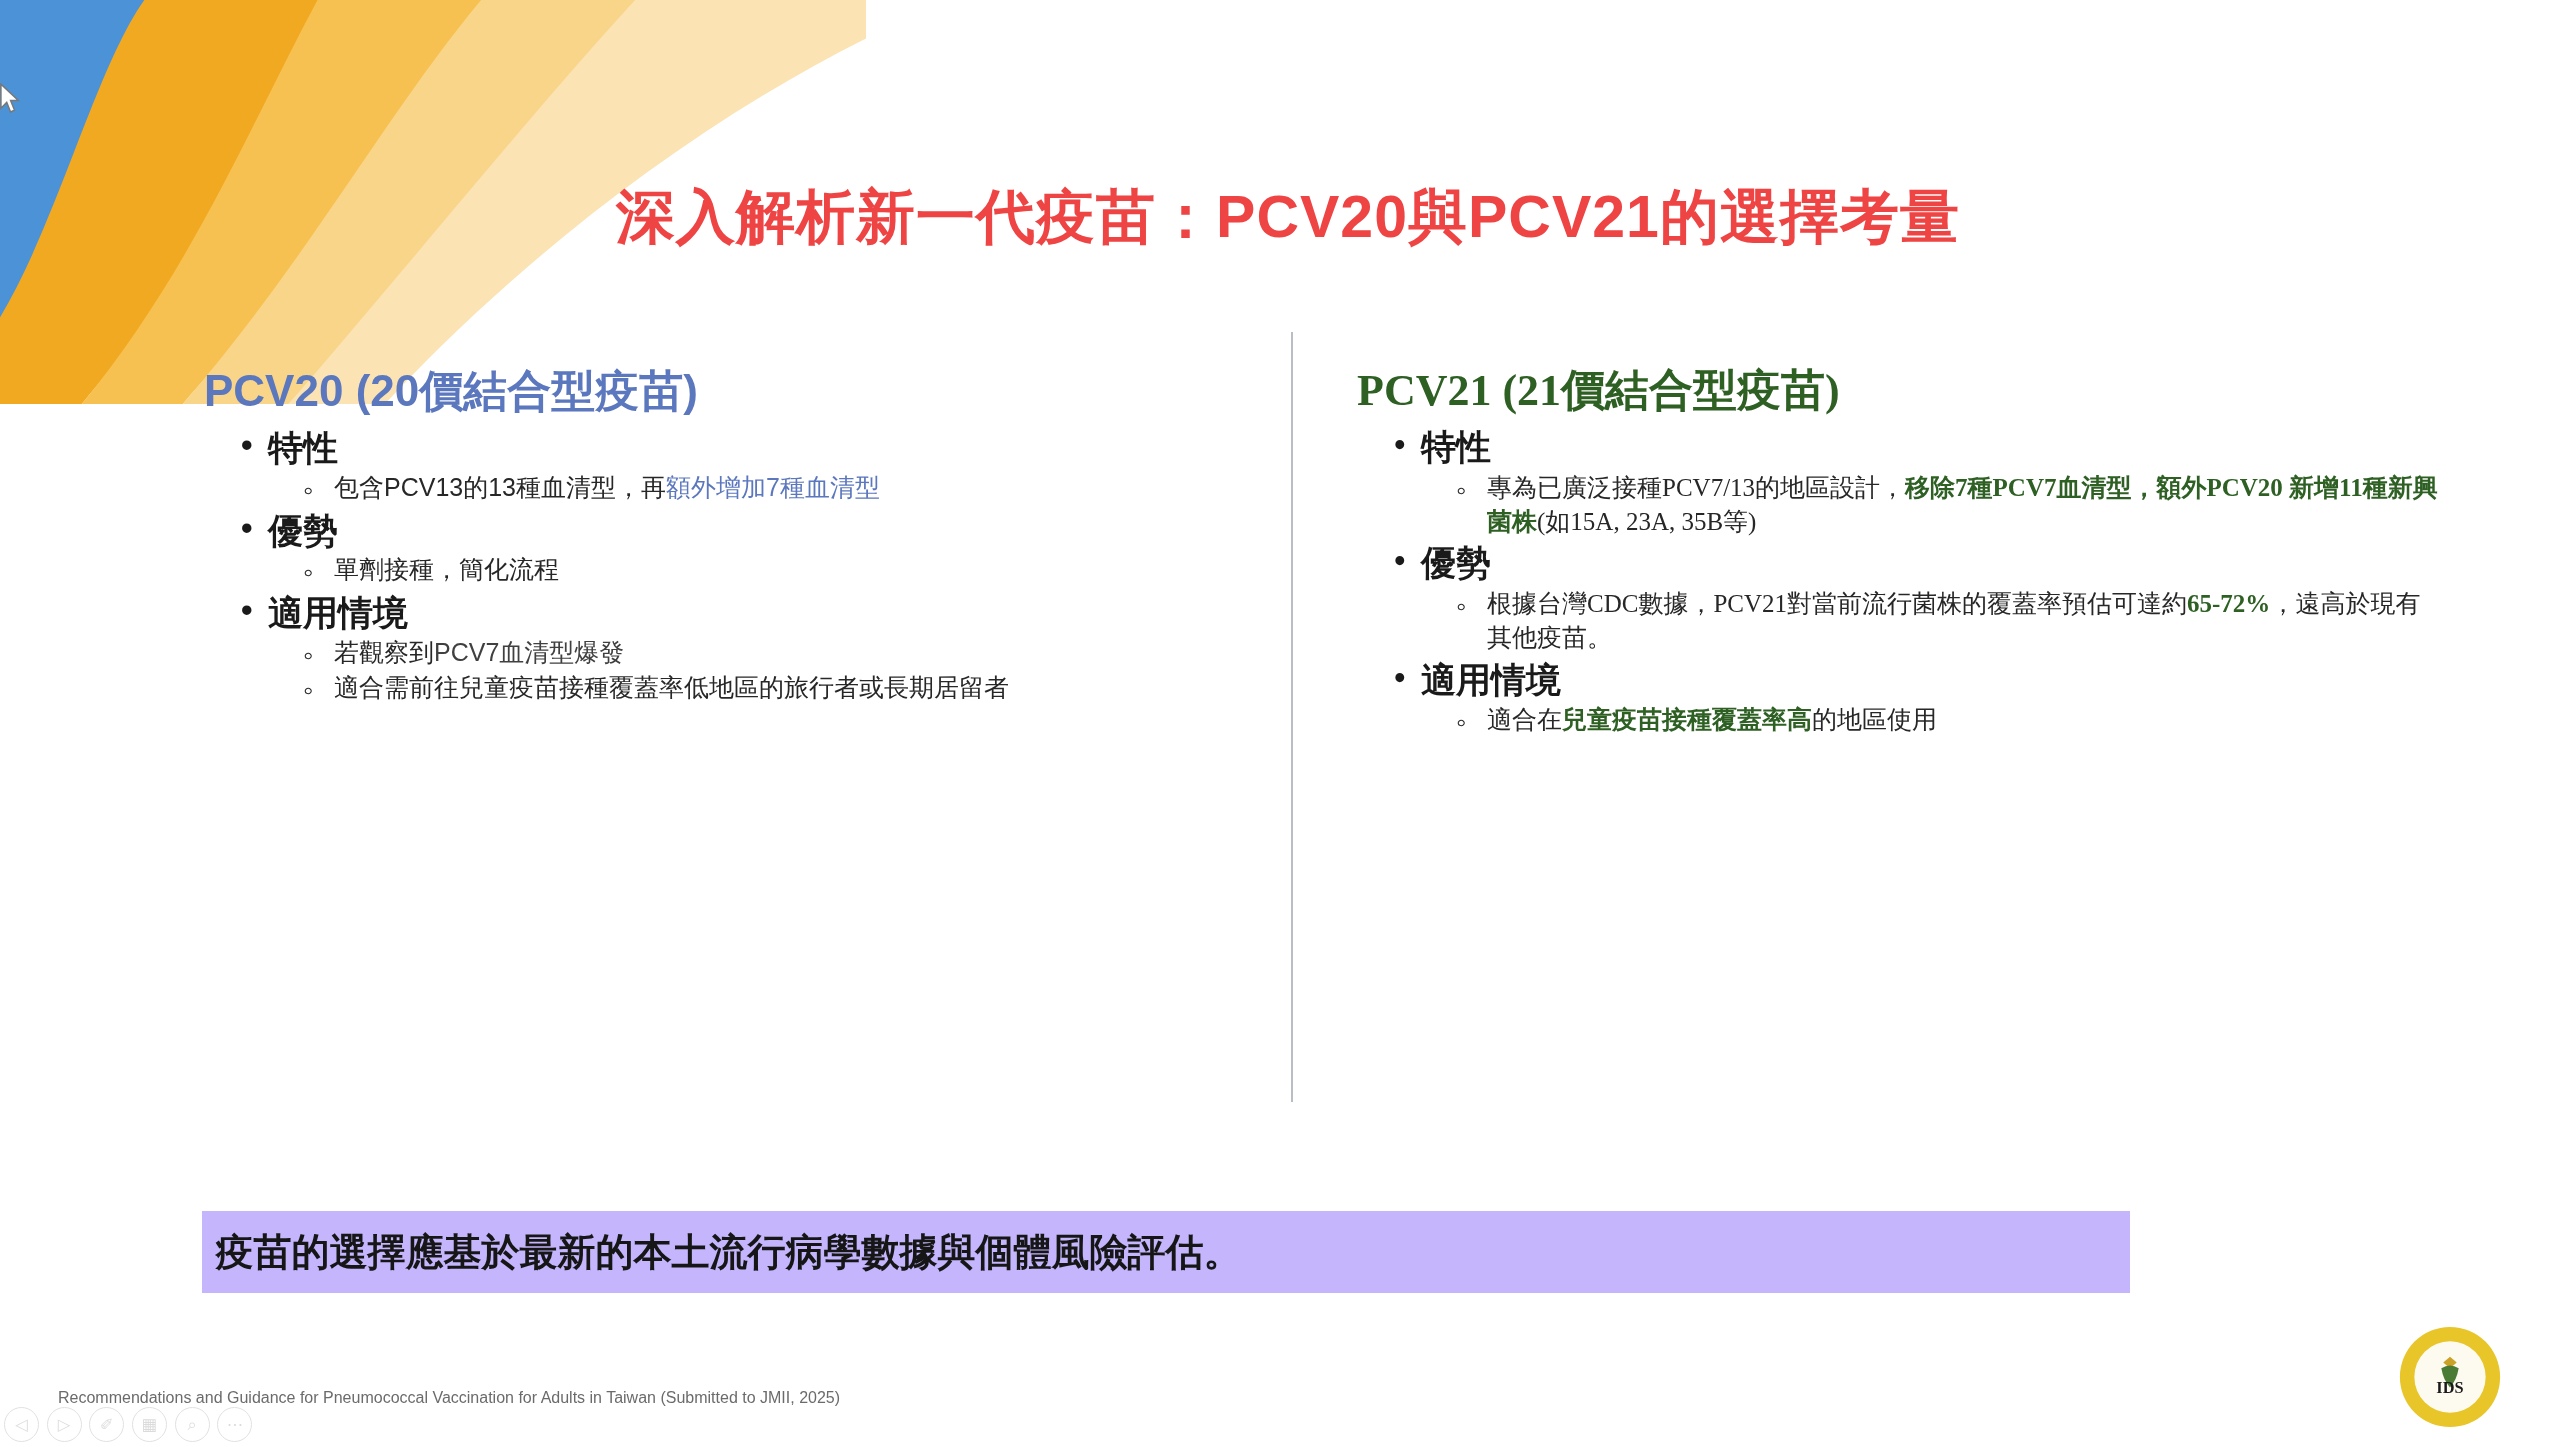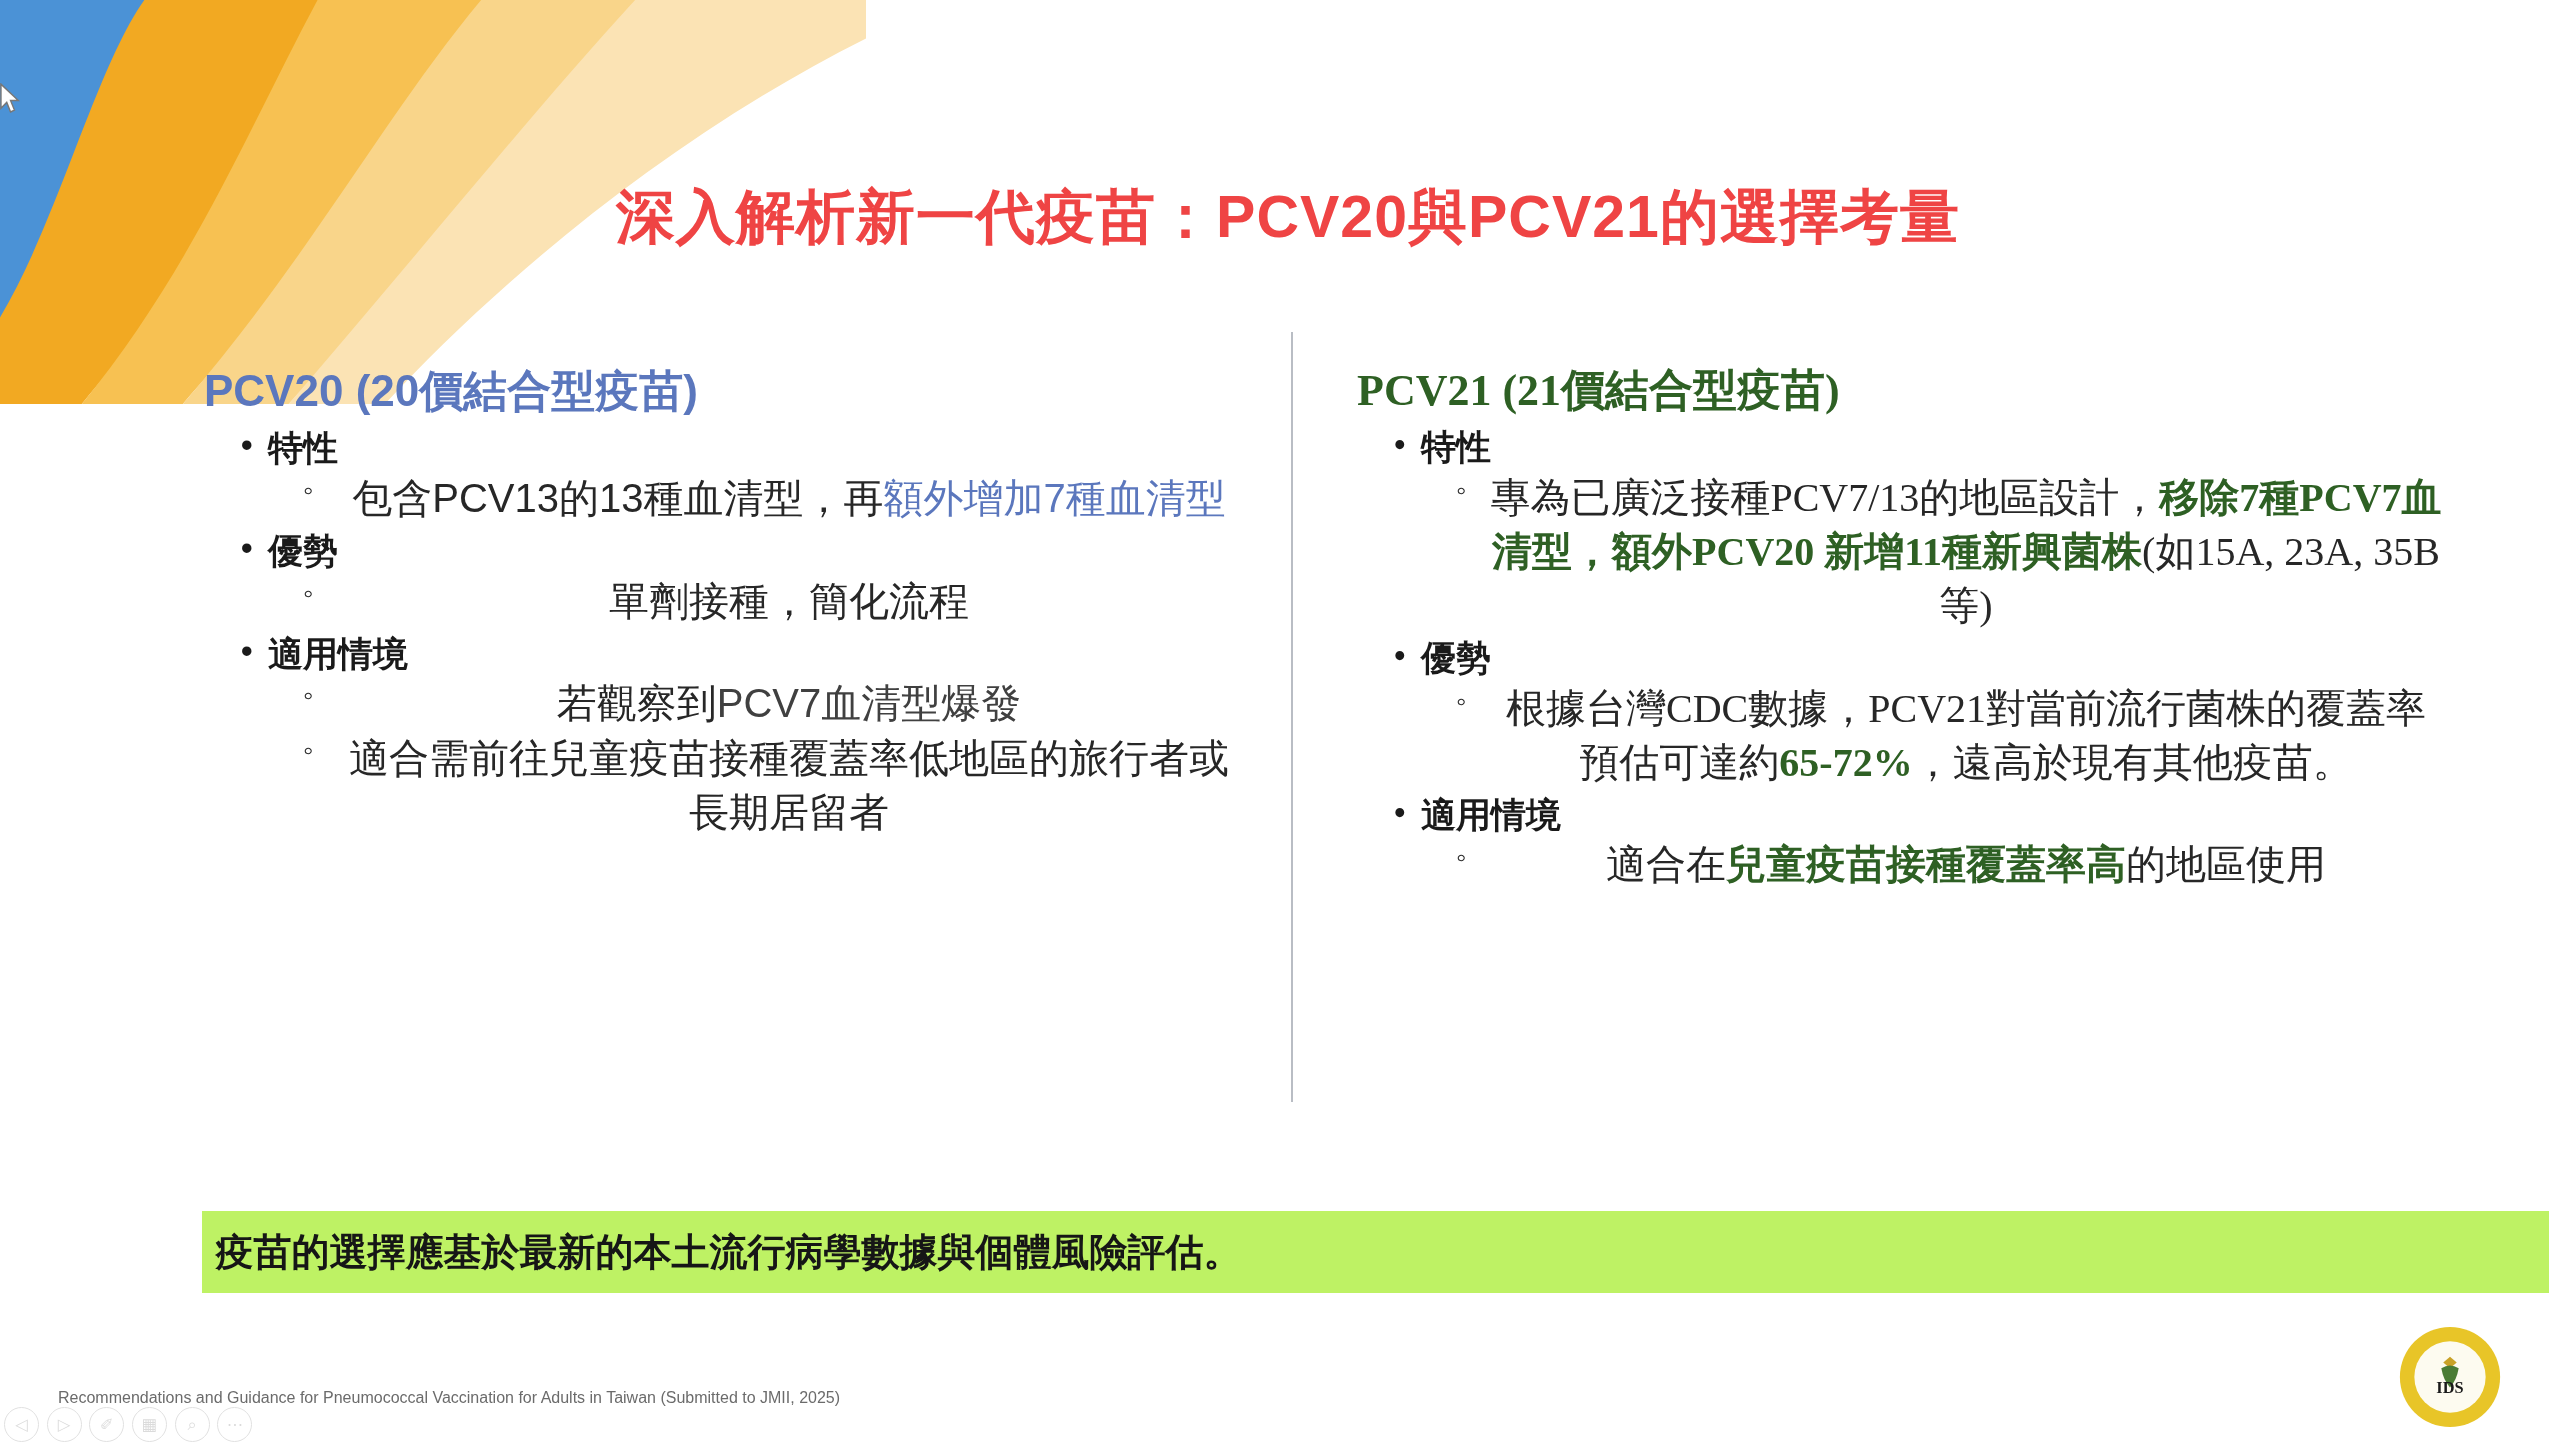--- a/index.html
+++ b/index.html
@@ -98,49 +98,48 @@
   }
 
   
   ul.lvl2 {
     list-style: none;
     margin: 0 0 3.9px 0;
     padding: 0 0 0 60px;
   }
   ul.lvl2 > li {
     position: relative;
-    font-size: 40px;
+    font-size: 25px;
     color: #272727;
     line-height: 1.35;
     padding-left: 33px;
     margin-bottom: 1px;
-    text-align: center;
   }
   ul.lvl2 > li::before {
     content: "\25E6";
     position: absolute;
     left: 1.9px;
     top: 0px;
     font-size: 29px;
     color: #272727;
   }
 
   
   .hl-blue  { color: #5b77bd; }
   .hl-green { color: #2e6024; font-weight: bold; }
   .hl-gold  { color: #404040; font-weight: normal; }
 
   
   #summary-banner {
     position: absolute;
     left: 202px;
     top: 1211px;
-    width: 2347px;
+    width: 1928px;
     height: 82px;
-    background: #bef264;
+    background: #c4b5fd;
     display: flex;
     align-items: center;
   }
   #summary-banner-text {
     font-size: 38px;
     font-weight: bold;
     color: #161616;
     padding-left: 13.5px;
     white-space: nowrap;
   }

